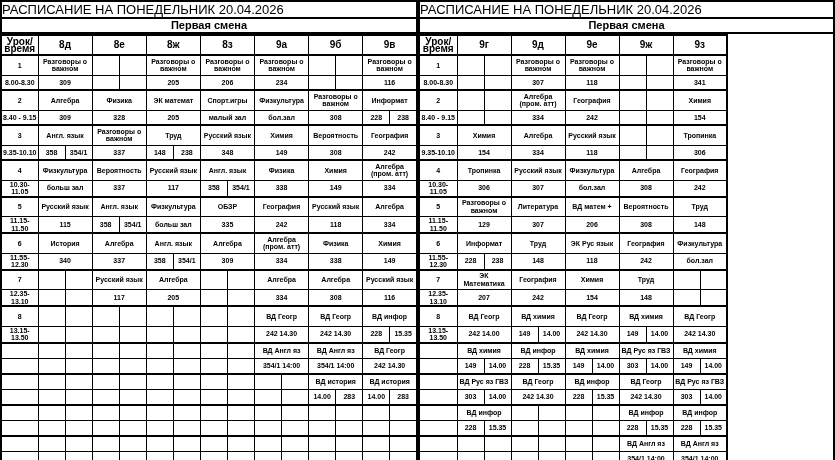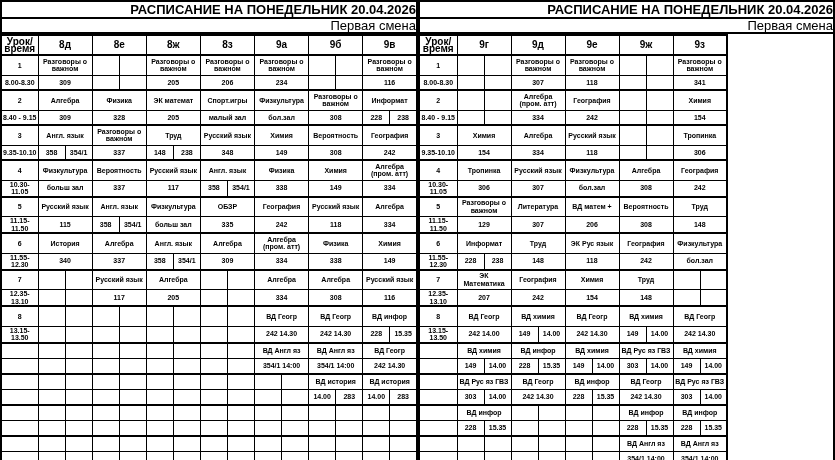--- a/index.html
+++ b/index.html
@@ -11,33 +11,33 @@
     font-family: "Liberation Sans", "DejaVu Sans", sans-serif;
     overflow: hidden;
   }
   .page { display: flex; width: 835px; align-items: flex-start; }
   .half { display: flex; flex-direction: column; }
   .half.left  { width: 418px; }
   .half.right { width: 417px; }
 
   .title-box {
     border: 2px solid #000;
-    text-align: right;
-    font-weight: bold;
+    text-align: left;
+    font-weight: normal;
     font-size: 13px;
     height: 19px;
     line-height: 16px;
     overflow: hidden;
   }
   .shift-box {
     border: 2px solid #000;
     border-top: none;
-    text-align: right;
-    font-weight: normal;
-    font-size: 13px;
+    text-align: center;
+    font-weight: bold;
+    font-size: 11px;
     height: 15px;
     line-height: 13px;
     overflow: hidden;
   }
   .body-wrap { display: flex; align-items: stretch; }
 
   table.sched {
     border-collapse: collapse;
     table-layout: fixed;
     border: 2px solid #000;

